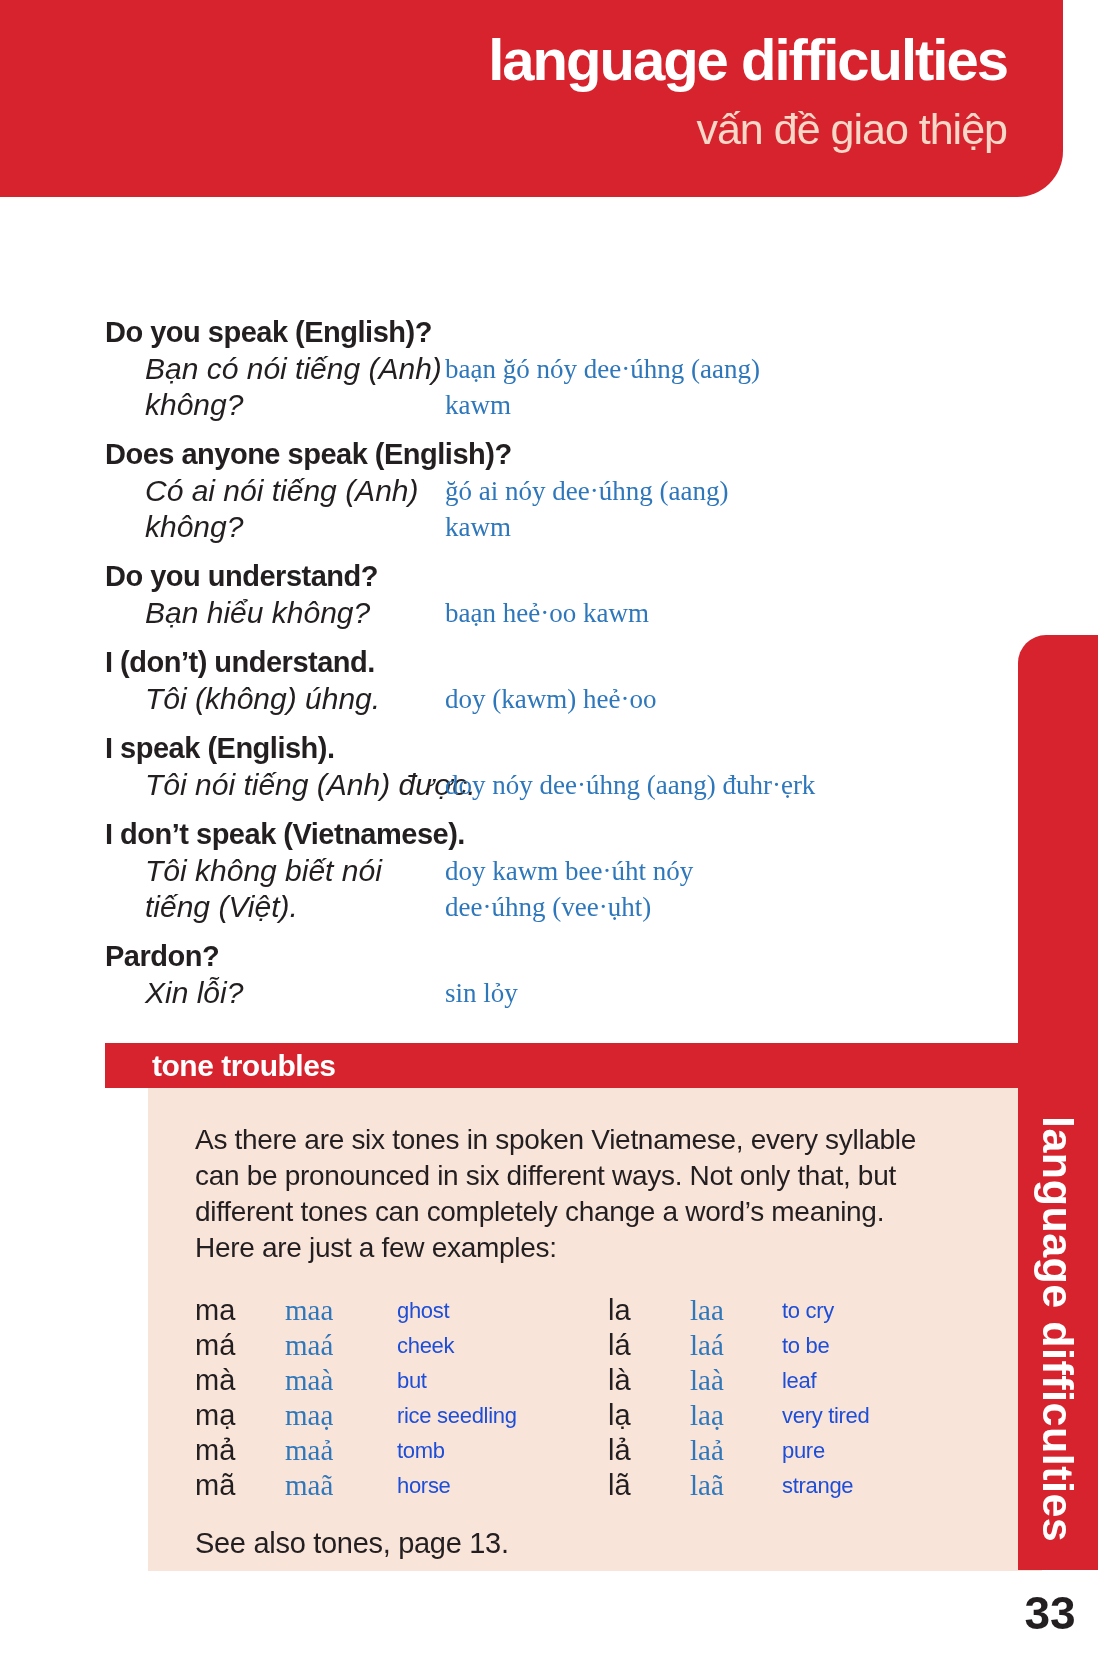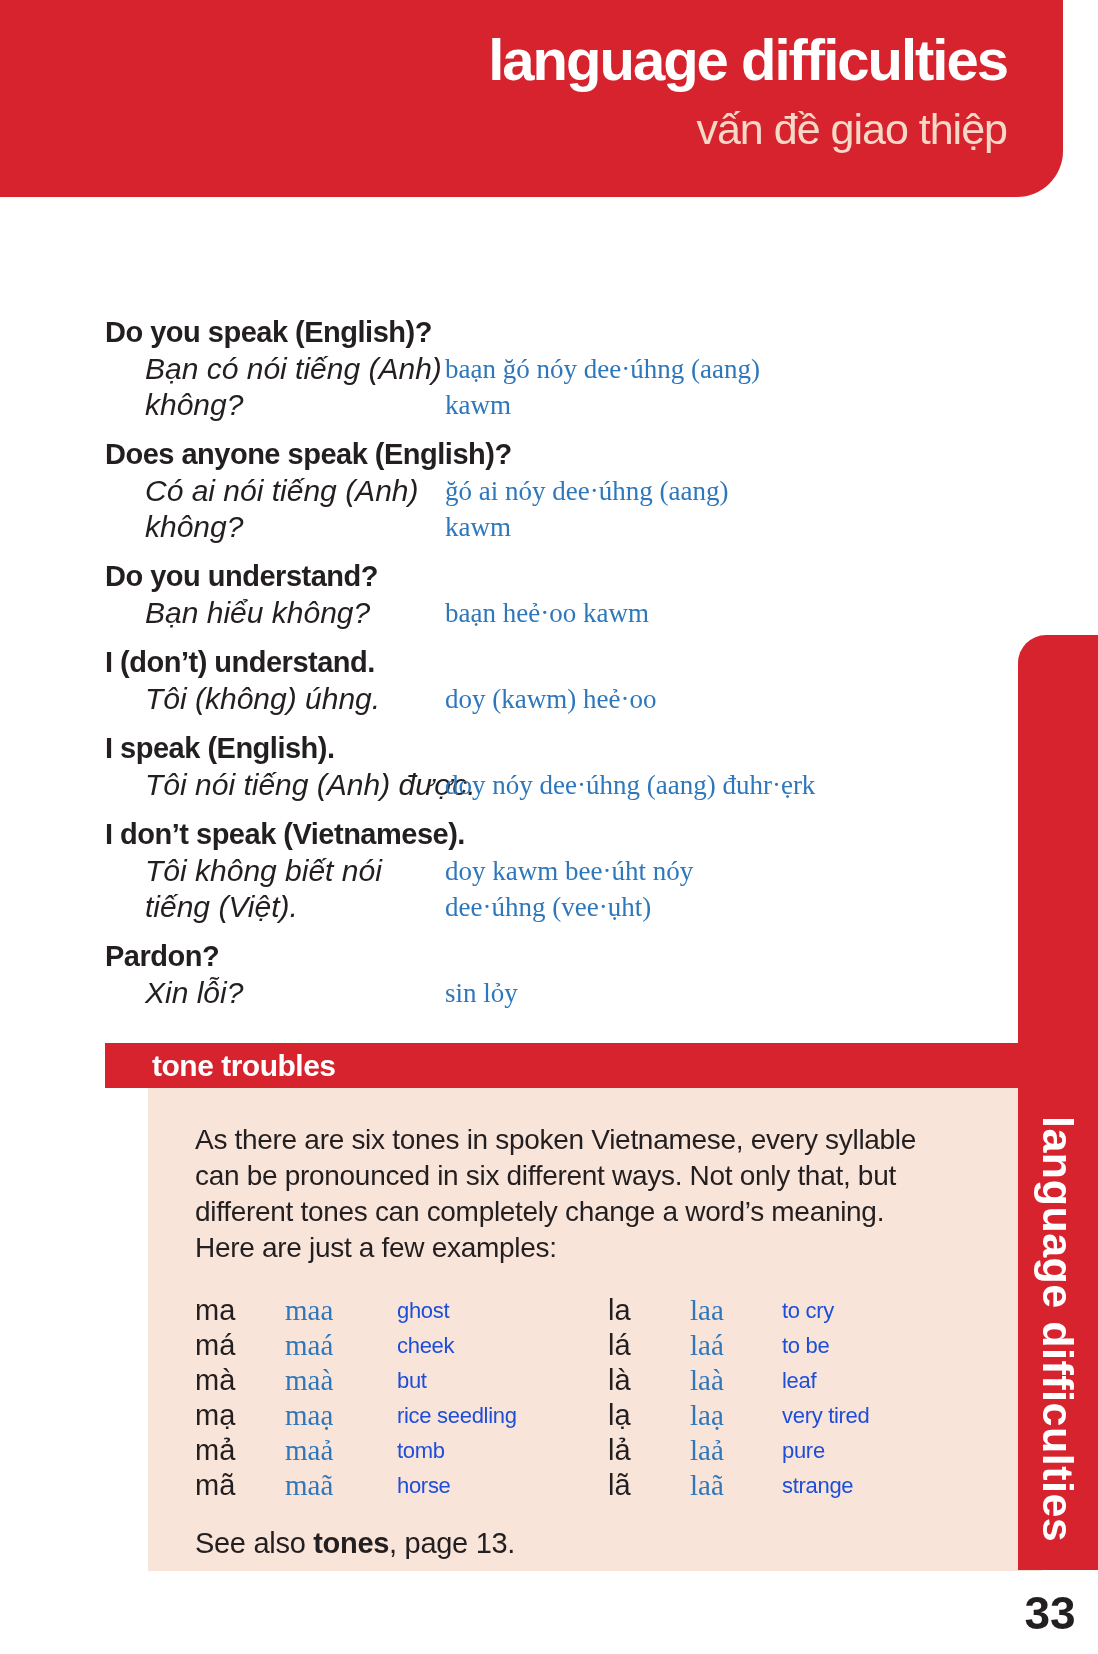--- a/index.html
+++ b/index.html
@@ -73,21 +73,21 @@
     display:grid;
     grid-template-columns:90px 112px 211px 82px 92px auto;
     line-height:35px; white-space:nowrap;
   }
   .tv { font-size:29px; color:#231f20; }
   .tp { font-family:Liberation Serif, serif; font-size:29px; color:#2e77bb; }
   .tg { font-weight:normal; font-size:22px; color:#1d4ed8; letter-spacing:-0.3px; }
   .see-also {
     margin-top:24px; font-size:29px; color:#231f20; letter-spacing:-0.3px;
   }
-  .see-also .b { font-weight:bold; }
+  .see-also .b { font-weight:normal; }
 
   
   .side-tab {
     position:absolute; left:1018px; top:635px;
     width:80px; height:935px;
     background:#d6232e;
     border-radius:28px 0 0 0;
     display:flex; align-items:flex-end; justify-content:center;
     padding-bottom:28px;
   }

